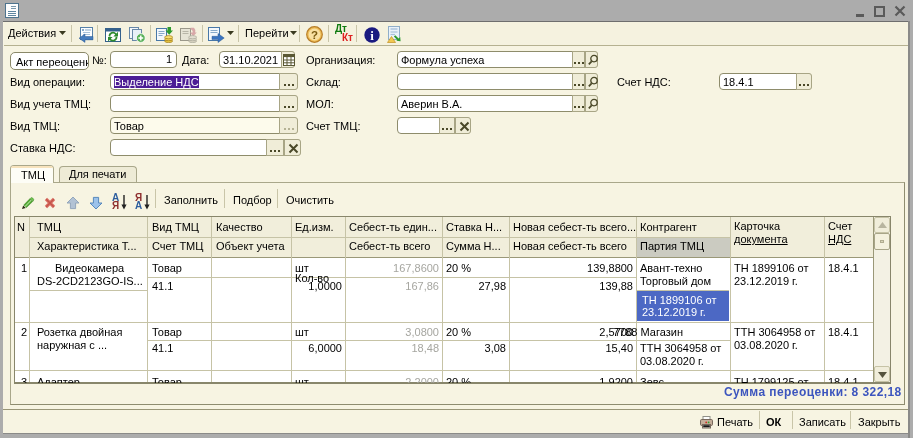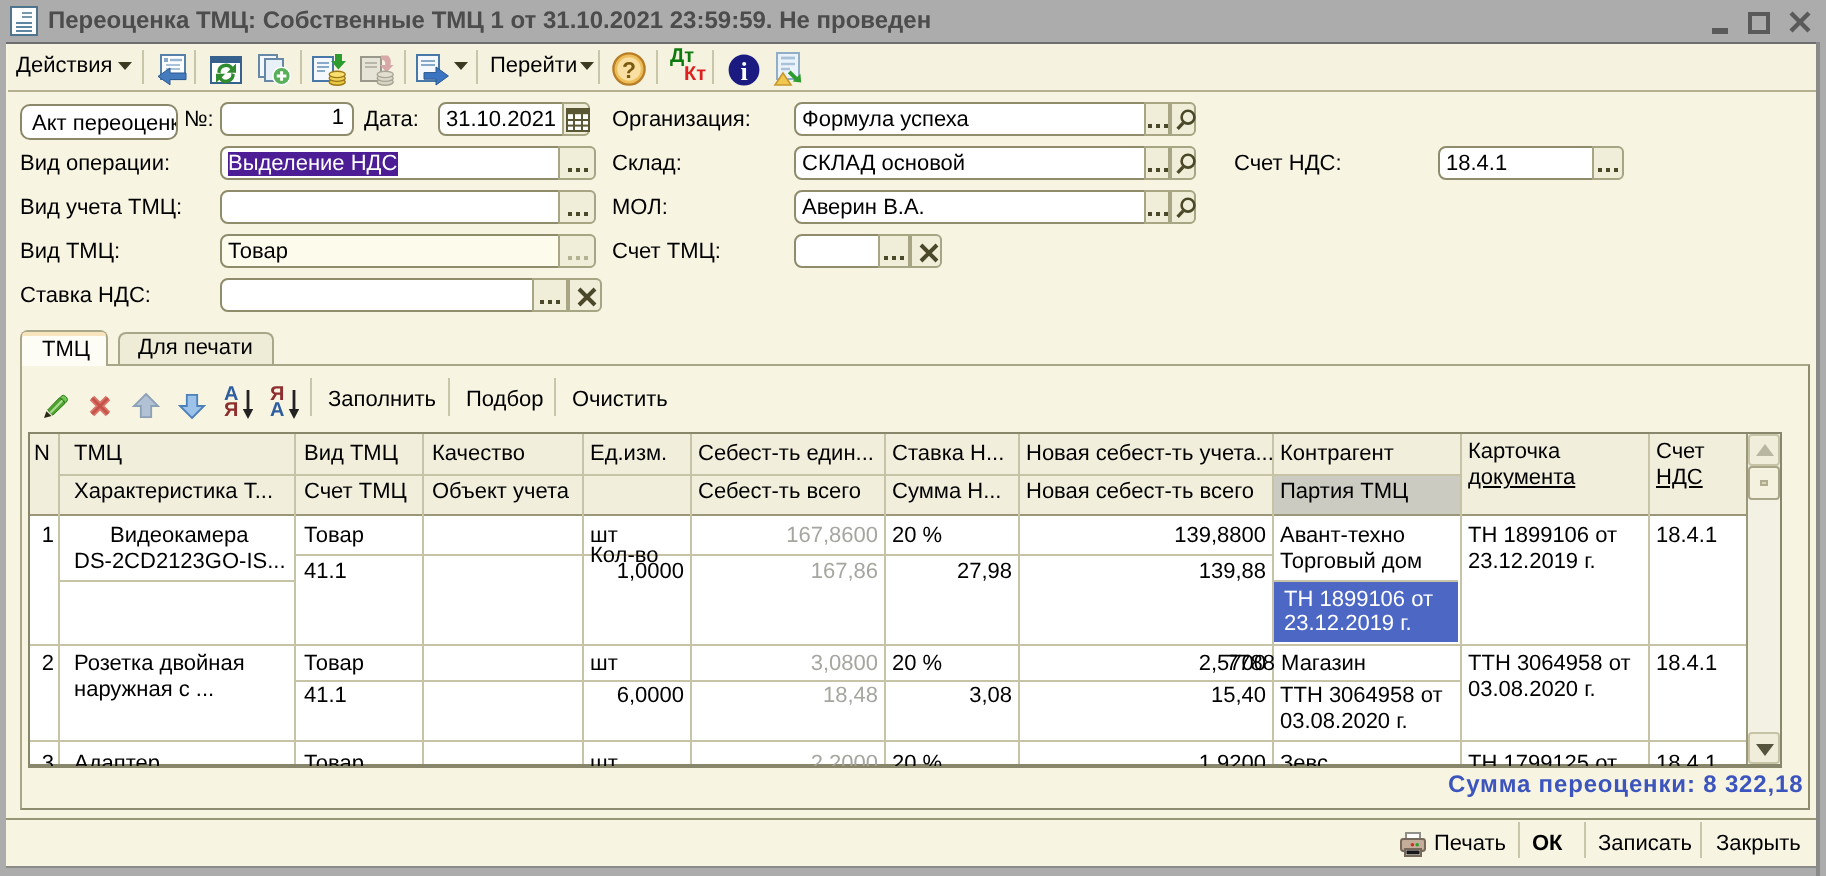--- a/index.html
+++ b/index.html
@@ -15,21 +15,20 @@
 </style></head><body>
 <div class="ab" style="left:0;top:0;width:913px;height:21px;background:#ACACAC">
 <svg class="ab" style="left:5px;top:3px" width="14" height="15" viewBox="0 0 14 15">
 <rect x="0.5" y="0.5" width="13" height="14" fill="#FDFDFD" stroke="#4E748E"></rect>
 <line x1="6" y1="3.5" x2="11" y2="3.5" stroke="#7A98AC"></line>
       <line x1="6" y1="5.5" x2="11" y2="5.5" stroke="#7A98AC"></line>
 <line x1="3" y1="8.5" x2="11" y2="8.5" stroke="#5E86A0"></line>
       <line x1="3" y1="10.5" x2="11" y2="10.5" stroke="#5E86A0"></line>
       <line x1="3" y1="12.5" x2="11" y2="12.5" stroke="#5E86A0"></line>
 </svg>
-<div class="t" style="left:24px;top:4px;font-size:12px;font-weight:bold;color:#4C4C4C">Переоценка ТМЦ: Собственные ТМЦ 1 от 31.10.2021 23:59:59. Не проведен</div>
 <div class="ab" style="left:856px;top:14px;width:8px;height:3px;background:#5A5A5A"></div>
 <div class="ab" style="left:874px;top:6px;width:11px;height:11px;border:2px solid #5A5A5A"></div>
 <svg class="ab" style="left:894px;top:5px" width="12" height="12" viewBox="0 0 12 12">
       <path d="M1.5 1.5 L10.5 10.5 M10.5 1.5 L1.5 10.5" stroke="#5A5A5A" stroke-width="2.2"></path>
     </svg>
 </div>
 <div class="ab" style="left:3px;top:21px;width:905px;height:412px;background:#F7F4E2;border-top:1px solid #6E6E6E"></div>
 <div class="ab" style="left:908px;top:21px;width:2px;height:417px;background:#8A8A88"></div>
 <div class="ab" style="left:3px;top:433px;width:907px;height:1px;background:#8A8A88"></div>
 <div class="ab" style="left:4px;top:22px;width:904px;height:24px;background:#F5F2DF;border-bottom:1px solid #B5B190"></div>
@@ -154,21 +153,20 @@
 </div>
 <div class="t" style="left:10px;top:76px;">Вид операции:</div>
 <div class="fld" style="left:110px;top:73px;width:188px;background:#fff">
 <div class="fin" style="width:162px"><span style="background:#4c1d95;color:#fff">Выделение НДС</span></div>
 <div class="fbtn" style="left:168px;width:19px;border-radius:0 3px 3px 0;">
 <div style="position:absolute;left:50%;bottom:3px;width:10px;margin-left:-5px;height:2px;background:repeating-linear-gradient(90deg,#4A4828 0 2px,rgba(0,0,0,0) 2px 4px)"></div>
 </div>
 </div>
 <div class="t" style="left:306px;top:76px;">Склад:</div>
 <div class="fld" style="left:397px;top:73px;width:201px;background:#fff">
-<div class="fin" style="width:168px">СКЛАД основой</div>
 <div class="fbtn" style="left:174px;width:13px;">
 <div style="position:absolute;left:50%;bottom:3px;width:10px;margin-left:-5px;height:2px;background:repeating-linear-gradient(90deg,#4A4828 0 2px,rgba(0,0,0,0) 2px 4px)"></div>
 </div>
 <div class="fbtn" style="left:187px;width:13px;border-radius:0 3px 3px 0;">
 <svg style="position:absolute;left:1px;top:2px" width="12" height="12" viewBox="0 0 12 12">
         <circle cx="7" cy="4.6" r="3.2" fill="none" stroke="#4A4828" stroke-width="1.3"></circle>
         <line x1="4.6" y1="7.4" x2="1.8" y2="10.4" stroke="#4A4828" stroke-width="1.7"></line>
       </svg>
 </div>
 </div>
@@ -290,21 +288,21 @@
 <div class="hln" style="left:147px;top:277px;width:489px"></div>
 <div class="hln" style="left:29px;top:290px;width:118px"></div>
 <div class="hln" style="left:637px;top:290px;width:92px"></div>
 <div class="hln" style="left:147px;top:340px;width:583px"></div>
 <div class="t" style="left:37px;top:221px;">ТМЦ</div>
 <div class="t" style="left:152px;top:221px;">Вид ТМЦ</div>
 <div class="t" style="left:216px;top:221px;">Качество</div>
 <div class="t" style="left:295px;top:221px;">Ед.изм.</div>
 <div class="t" style="left:349px;top:221px;">Себест-ть един...</div>
 <div class="t" style="left:446px;top:221px;">Ставка Н...</div>
-<div class="t" style="left:513px;top:221px;">Новая себест-ть учета...</div>
+<div class="t" style="left:513px;top:221px;">Новая себест-ть всего...</div>
 <div class="t" style="left:640px;top:221px;">Контрагент</div>
 <div class="t" style="left:17px;top:221px;">N</div>
 <div class="t" style="left:734px;top:220px;">Карточка</div>
 <div class="t" style="left:734px;top:233px;text-decoration:underline;">документа</div>
 <div class="t" style="left:828px;top:220px;">Счет</div>
 <div class="t" style="left:828px;top:233px;text-decoration:underline;">НДС</div>
 <div class="t" style="left:37px;top:240px;">Характеристика Т...</div>
 <div class="t" style="left:152px;top:240px;">Счет ТМЦ</div>
 <div class="t" style="left:216px;top:240px;">Объект учета</div>
 <div class="t" style="left:295px;top:240px;margin-top:32px;">Кол-во</div>

